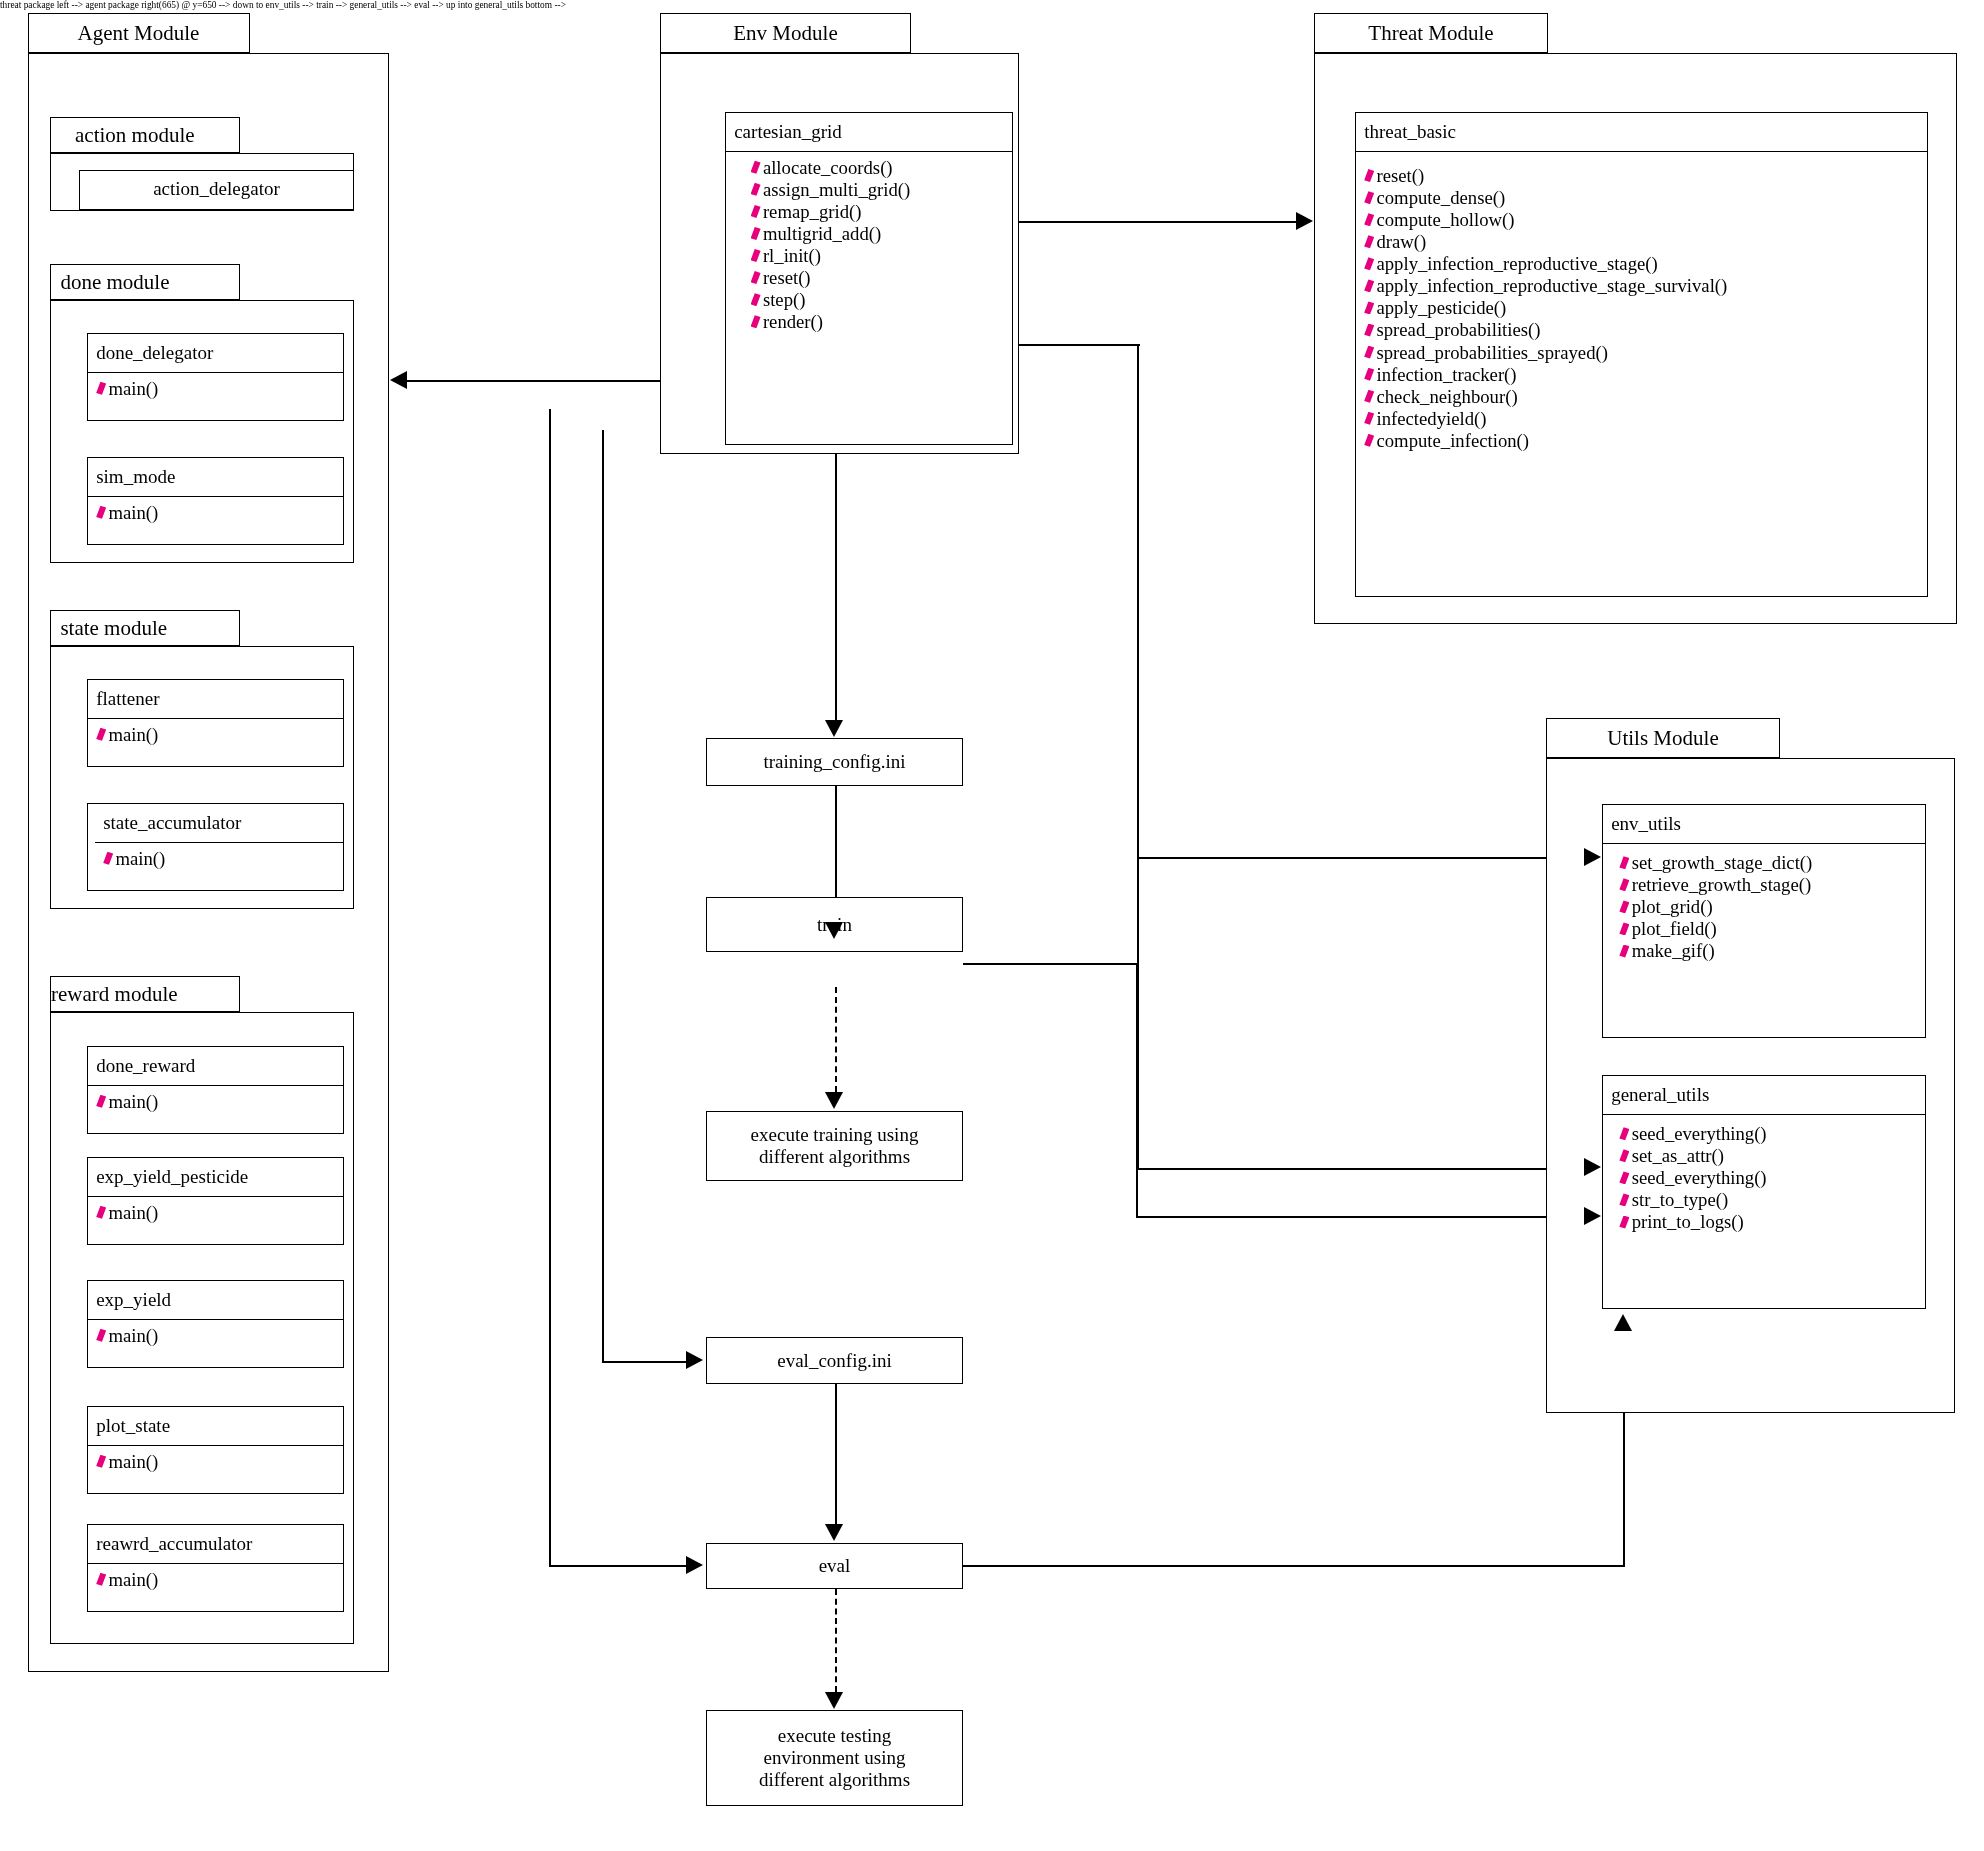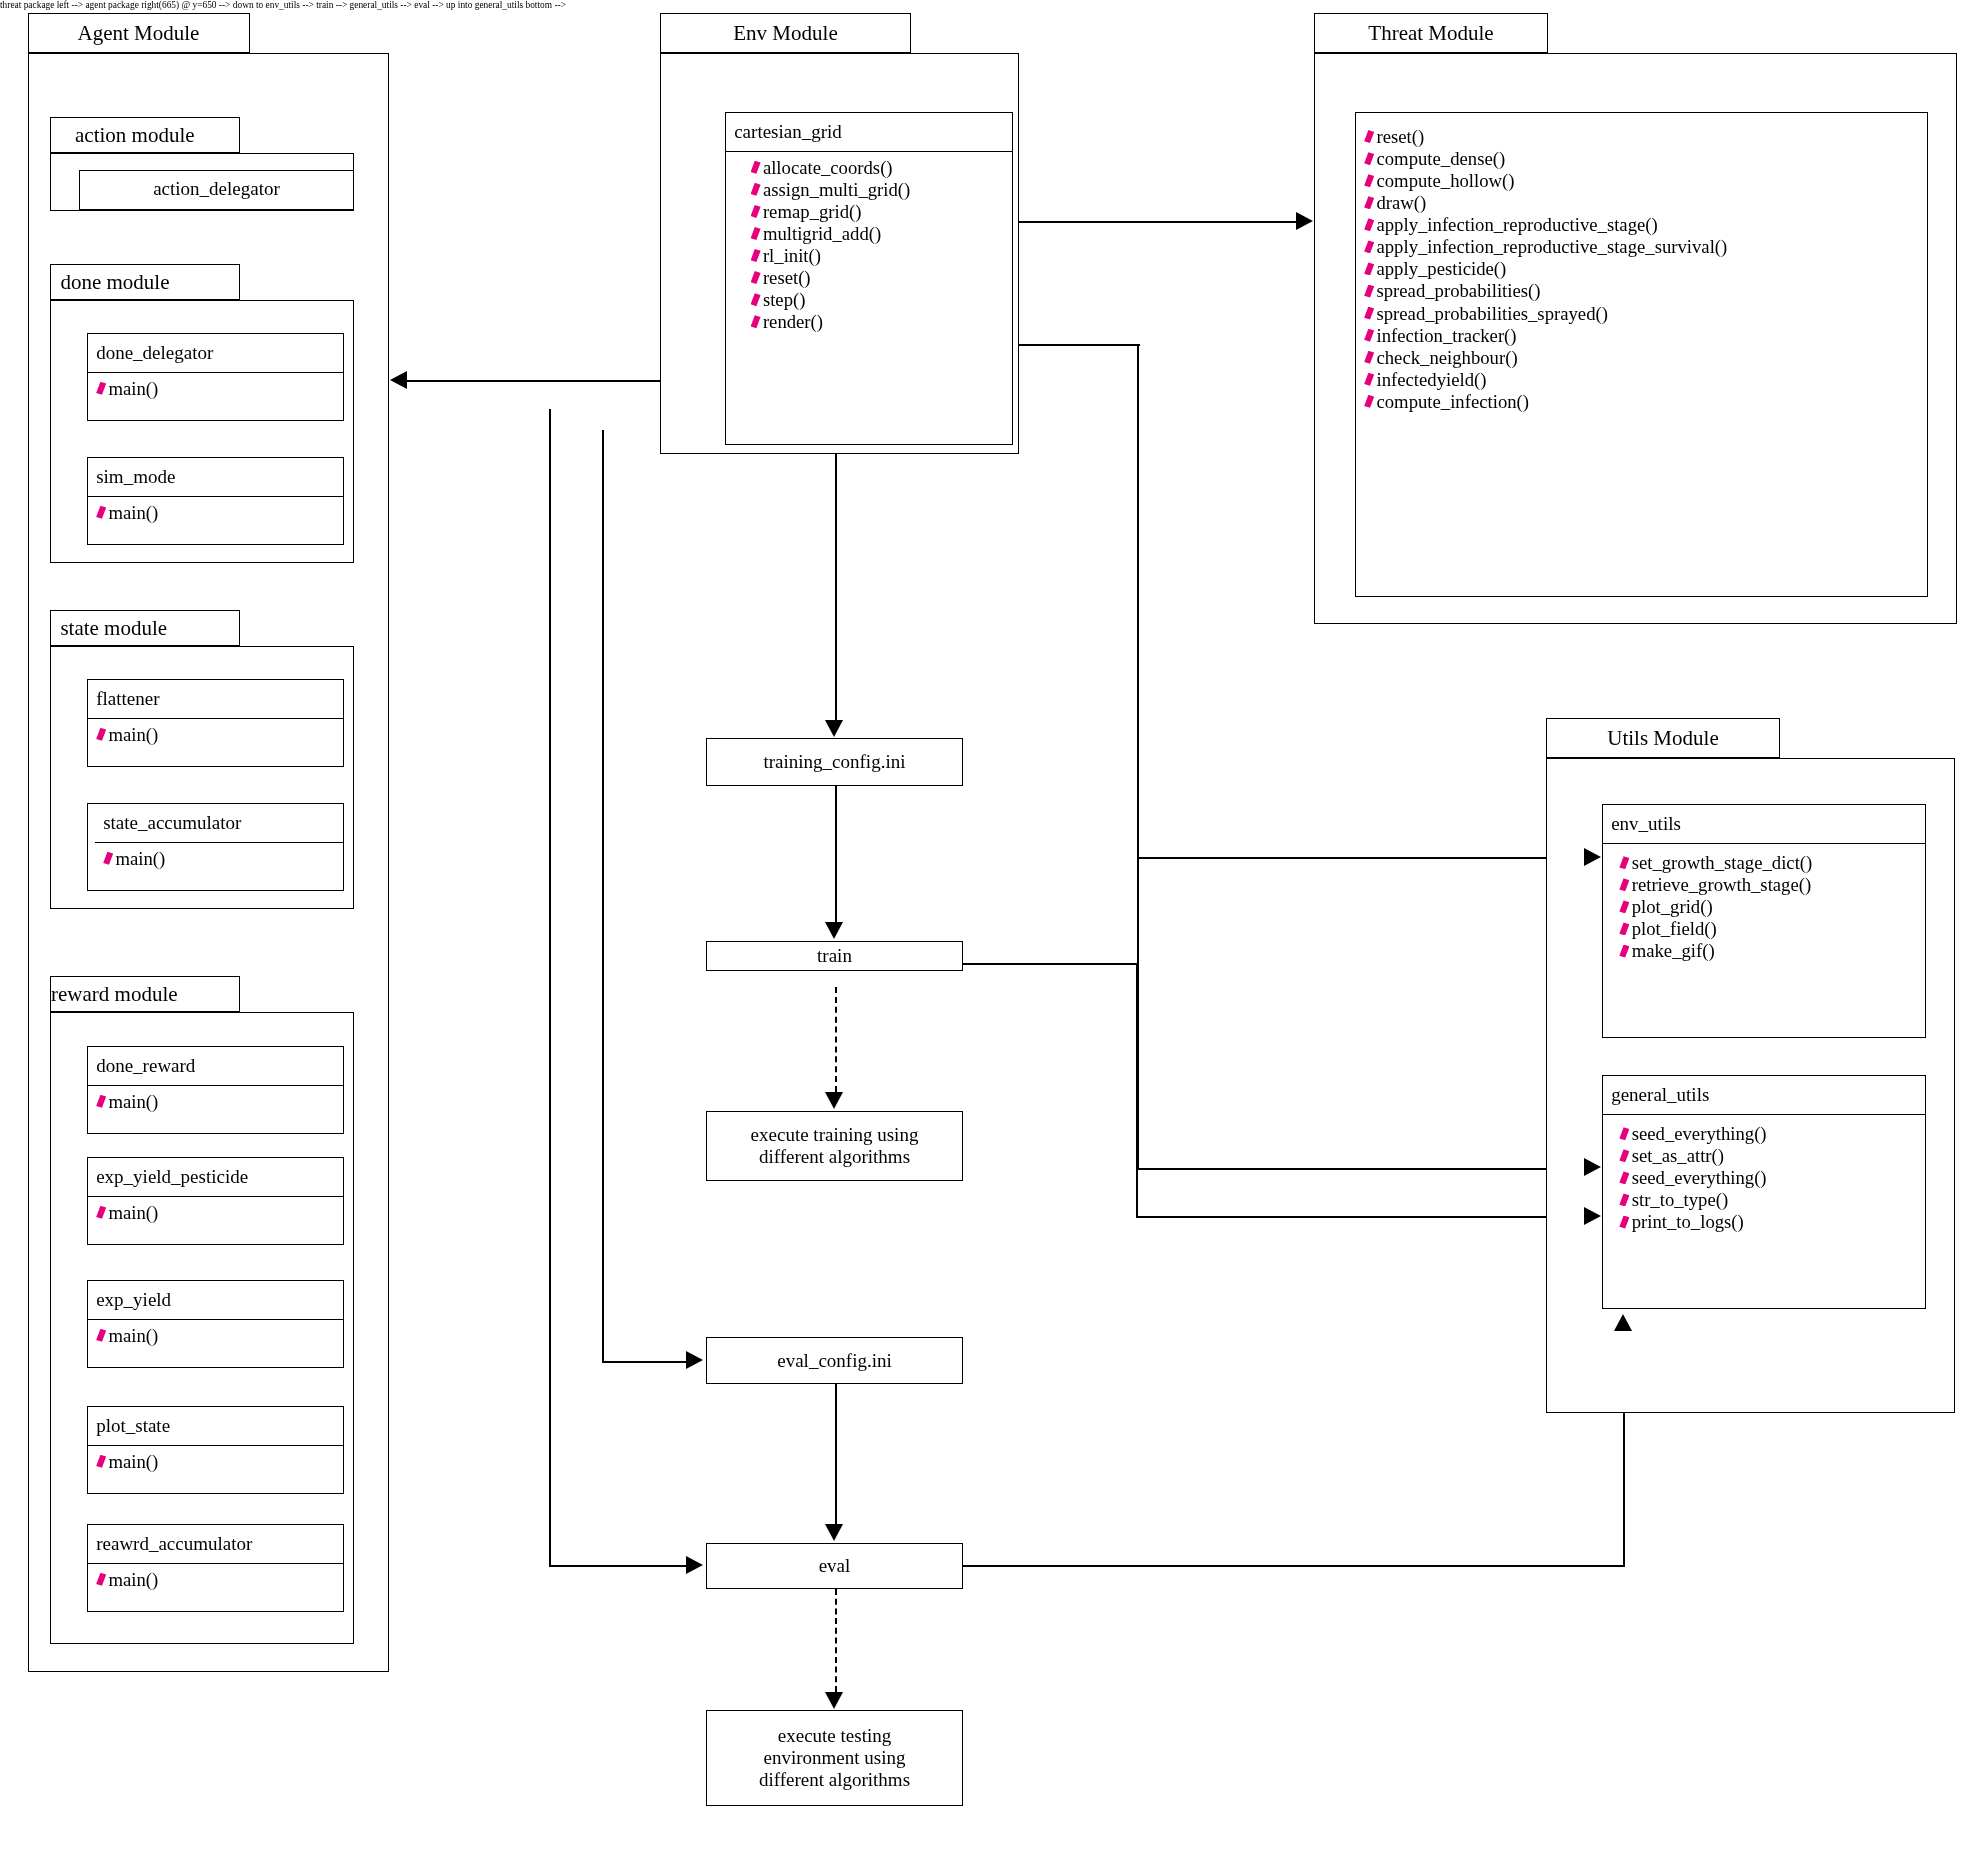--- a/index.html
+++ b/index.html
@@ -212,20 +212,21 @@
     </div>
   </div>
 
   
   <div class="pkg-tab" style="left:1314px;top:13px;width:234px;height:40px;">
     <span>Threat Module</span>
   </div>
   <div class="pkg-body" style="left:1314px;top:53px;width:643px;height:571px;"></div>
 
   <div class="cls" style="left:1355px;top:112px;width:573px;height:485px;">
+    <div class="cls-name" style="height:39px;">threat_basic</div>
     <div class="cls-ops" style="padding-left:0;padding-top:13px;">
       <div class="op">
           <span class="dia"></span>
           <span class="txt">reset()</span>
         </div>
       <div class="op">
           <span class="dia"></span>
           <span class="txt">compute_dense()</span>
         </div>
       <div class="op">
@@ -331,21 +332,21 @@
           <span class="txt">print_to_logs()</span>
         </div>
     </div>
   </div>
 
   
   <div class="node" style="left:706px;top:738px;width:257px;height:48px;">
     <span>training_config.ini</span>
   </div>
 
-  <div class="node" style="left:706px;top:941px;width:257px;height:30px;text-align:right;">
+  <div class="node" style="left:706px;top:897px;width:257px;height:55px;text-align:right;">
     <span>train</span>
   </div>
 
   <div class="node" style="left:706px;top:1111px;width:257px;height:70px;flex-direction:column;">
     <span>execute training using</span>
     <span>different algorithms</span>
   </div>
 
   <div class="node" style="left:706px;top:1337px;width:257px;height:47px;">
     <span>eval_config.ini</span>

